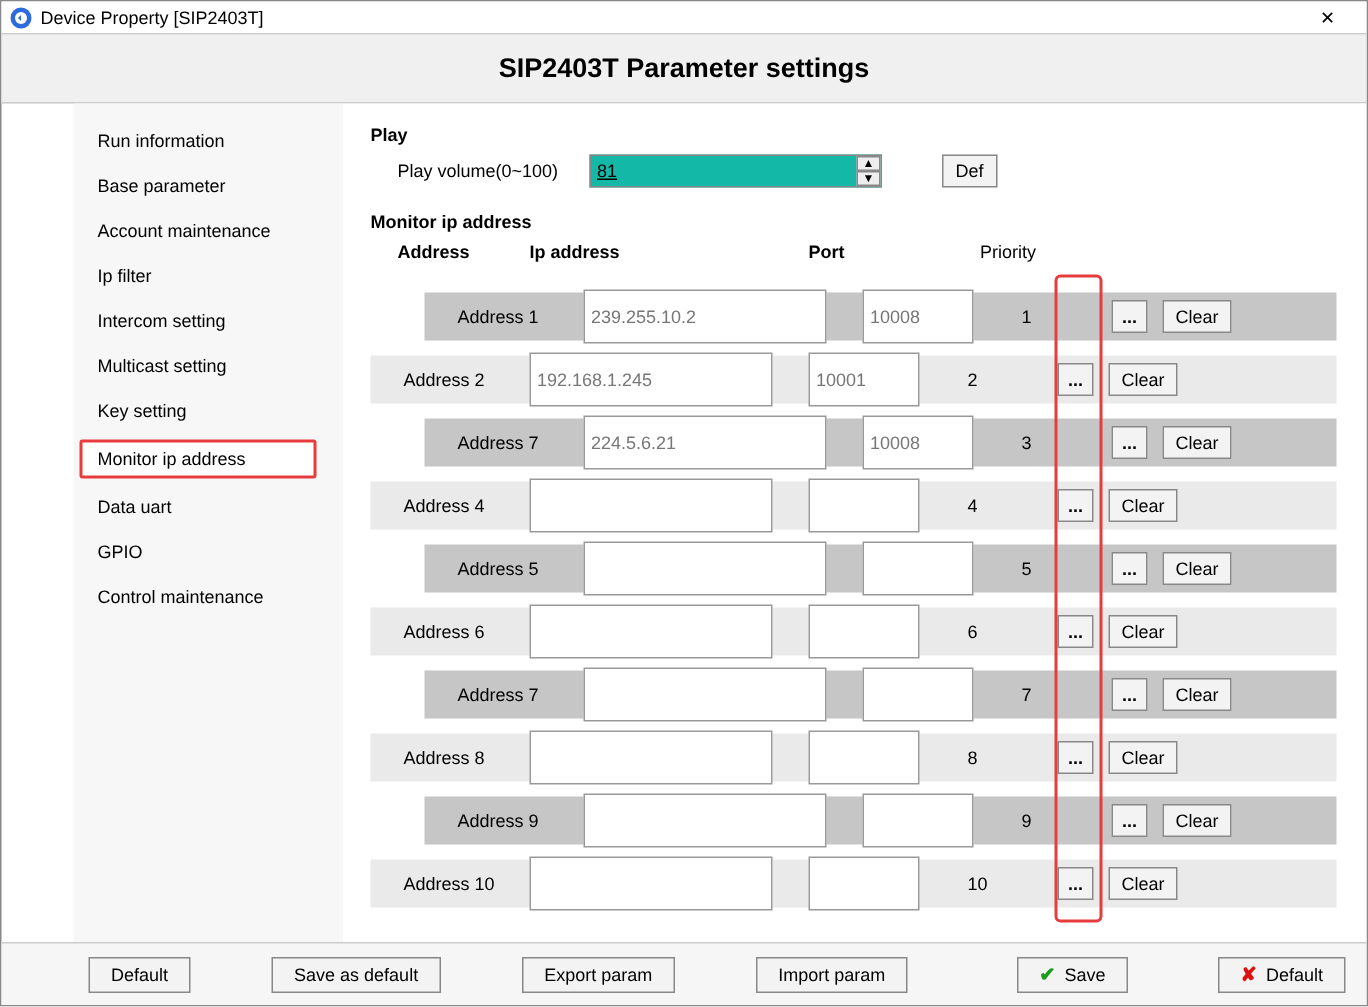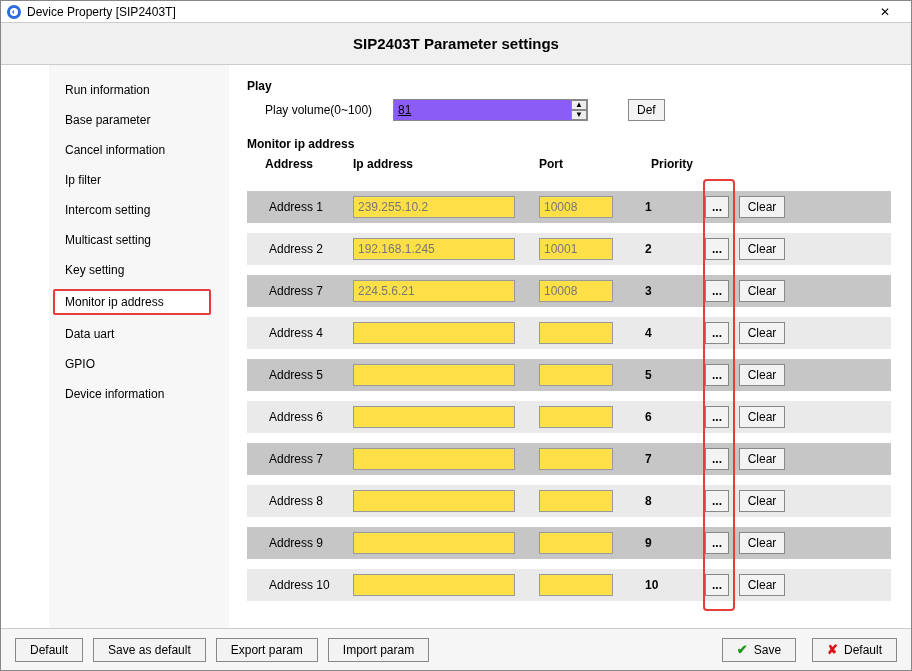--- a/index.html
+++ b/index.html
@@ -3,63 +3,63 @@
 <meta charset="utf-8">
 <style>
 * { box-sizing: border-box; font-family: Tahoma, Arial, sans-serif; font-size: 12px; }
 body { margin: 0; padding: 0; background: #fff; }
 .window { width: 912px; height: 671px; border: 1px solid #888; display: flex; flex-direction: column; background: #fff; }
 .titlebar { height: 22px; display: flex; align-items: center; padding: 0 6px; border-bottom: 1px solid #ccc; background: #fff; position: relative; }
 .titlebar .app-icon { width: 14px; height: 14px; border-radius: 50%; background: #2d6cdf; display: inline-flex; align-items: center; justify-content: center; margin-right: 6px; }
 .titlebar .app-icon svg { width: 10px; height: 10px; }
 .titlebar .title-text { color: #000; font-size: 12px; font-weight: normal; }
 .titlebar .close { position: absolute; right: 6px; top: 0; height: 22px; width: 40px; display: flex; align-items: center; justify-content: center; cursor: pointer; font-size: 14px; }
-.header-band { background: #f0f0f0; border-bottom: 1px solid #ccc; padding: 12px 0 12px 0; text-align: center; font-weight: bold; font-size: 15px; }
+.header-band { background: #f0f0f0; border-bottom: 1px solid #ccc; padding: 12px 0 12px 0; text-align: center; font-weight: bold; font-size: 18px; }
 .body { flex: 1; display: flex; min-height: 0; padding-left: 48px; }
 .sidebar { width: 180px; background: #f7f7f7; padding: 10px 0 10px 0; display: flex; flex-direction: column; align-items: flex-start; }
 .sidebar .item { padding: 8px 16px; color: #000; cursor: pointer; width: 100%; }
 .sidebar .item.active-wrap { padding: 4px 0 4px 0; }
 .sidebar .active-box { margin-left: 4px; margin-right: 8px; border: 2px solid #e73c3c; border-radius: 2px; padding: 4px 10px; background: #fff; width: 158px; }
 .main { flex: 1; padding: 14px 20px 10px 18px; background: #fff; overflow: hidden; }
 .section-title { font-weight: bold; margin-bottom: 6px; }
 .play-row { display: flex; align-items: center; gap: 18px; margin-bottom: 16px; }
 .play-label { width: 128px; padding-left: 18px; }
 .spin-wrap { position: relative; width: 195px; height: 22px; }
-.spin-input { width: 100%; height: 22px; border: 1px solid #888; padding: 2px 18px 2px 4px; background: #8b5cf6; outline: none; text-decoration: underline; }
+.spin-input { width: 100%; height: 22px; border: 1px solid #888; padding: 2px 18px 2px 4px; background: #14b8a6; outline: none; text-decoration: underline; }
 .spin-btns { position: absolute; right: 1px; top: 1px; width: 16px; height: 20px; display: flex; flex-direction: column; }
 .spin-btns div { flex: 1; border: 1px solid #888; background: #eee; font-size: 8px; line-height: 8px; text-align: center; cursor: pointer; }
 .def-btn, .row-btn { height: 22px; border: 1px solid #888; background: #f3f3f3; padding: 0 8px; cursor: pointer; }
 .def-btn { margin-left: 22px; }
 .mon-header { margin-top: 4px; margin-bottom: 6px; }
 .mon-grid-wrap { position: relative; }
 .red-box { position: absolute; left: 456px; top: 22px; width: 32px; height: 432px; border: 2px solid #e73c3c; border-radius: 4px; pointer-events: none; z-index: 5; }
 .grid-head, .grid-row { display: flex; height: 24px; }
 .grid-head { font-weight: bold; padding-left: 18px; }
 .col-addr { width: 88px; }
 .col-ip { width: 186px; }
 .col-port { width: 106px; }
-.col-prio { width: 54px; text-align: center; font-weight: bold; }
+.col-prio { width: 54px; text-align: center; font-weight: normal; }
 .col-dots { width: 36px; display: flex; justify-content: center; }
 .col-clear { width: 54px; }
 .grid-row { height: 32px; margin-top: 10px; padding-left: 18px; }
-.grid-row.alt { background: #c6c6c6; }
+.grid-row.alt { background: #c6c6c6; margin-left: 36px; }
 .grid-row:not(.alt) { background: #eaeaea; }
 .col-addr-cell { width: 88px; padding-left: 4px; }
-.ip-input, .port-input { height: 22px; border: 1px solid #999; background: #fde047; padding: 2px 4px; outline: none; color: #777; }
+.ip-input, .port-input { height: 36px; border: 1px solid #999; background: #ffffff; padding: 2px 4px; outline: none; color: #777; }
 .ip-input { width: 162px; }
 .port-input { width: 74px; }
 .col-ip-cell { width: 186px; }
 .col-port-cell { width: 106px; }
 .dots-btn { width: 24px; height: 22px; border: 1px solid #888; background: #f3f3f3; cursor: pointer; font-weight: bold; }
 .clear-btn { width: 46px; height: 22px; border: 1px solid #888; background: #f3f3f3; cursor: pointer; margin-left: 4px; }
 .grid-row > * { display: flex; align-items: center; }
 .footer { border-top: 1px solid #ccc; background: #f6f6f6; height: 42px; display: flex; align-items: center; padding: 0 14px; gap: 10px; }
 .footer .left-btns { display: flex; gap: 10px; }
 .footer .right-btns { margin-left: auto; display: flex; gap: 16px; }
-.fbtn { height: 24px; border: 1px solid #888; background: #f3f3f3; padding: 0 14px; cursor: pointer; display: inline-flex; align-items: center; gap: 6px; }
+.fbtn { height: 24px; border: 1px solid #888; background: #f3f3f3; padding: 0 14px; cursor: pointer; display: inline-flex; align-items: center; gap: 6px; margin-left: 44px; }
 .check-icon { color: #1a9b1a; font-weight: bold; font-size: 13px; }
 .x-icon { color: #d11; font-weight: bold; font-size: 13px; }
 </style>
 </head>
 <body>
 <div class="window">
   <div class="titlebar">
     <span class="app-icon">
       <svg viewBox="0 0 10 10">
           <circle cx="5" cy="5" r="4" fill="#fff"></circle>
@@ -71,31 +71,31 @@
       <span>✕</span>
     </div>
   </div>
 
   <div class="header-band">SIP2403T Parameter settings</div>
 
   <div class="body">
     <div class="sidebar">
       <div class="item">Run information</div>
       <div class="item">Base parameter</div>
-      <div class="item">Cancel information</div>
+      <div class="item">Account maintenance</div>
       <div class="item">Ip filter</div>
       <div class="item">Intercom setting</div>
       <div class="item">Multicast setting</div>
       <div class="item">Key setting</div>
       <div class="item active-wrap">
         <div class="active-box">Monitor ip address</div>
       </div>
       <div class="item">Data uart</div>
       <div class="item">GPIO</div>
-      <div class="item">Device information</div>
+      <div class="item">Control maintenance</div>
     </div>
 
     <div class="main">
       <div class="section-title">Play</div>
       <div class="play-row">
         <div class="play-label">Play volume(0~100)</div>
         <div class="spin-wrap">
           <input class="spin-input" value="81" style="">
           <div class="spin-btns">
             <div>▲</div>

